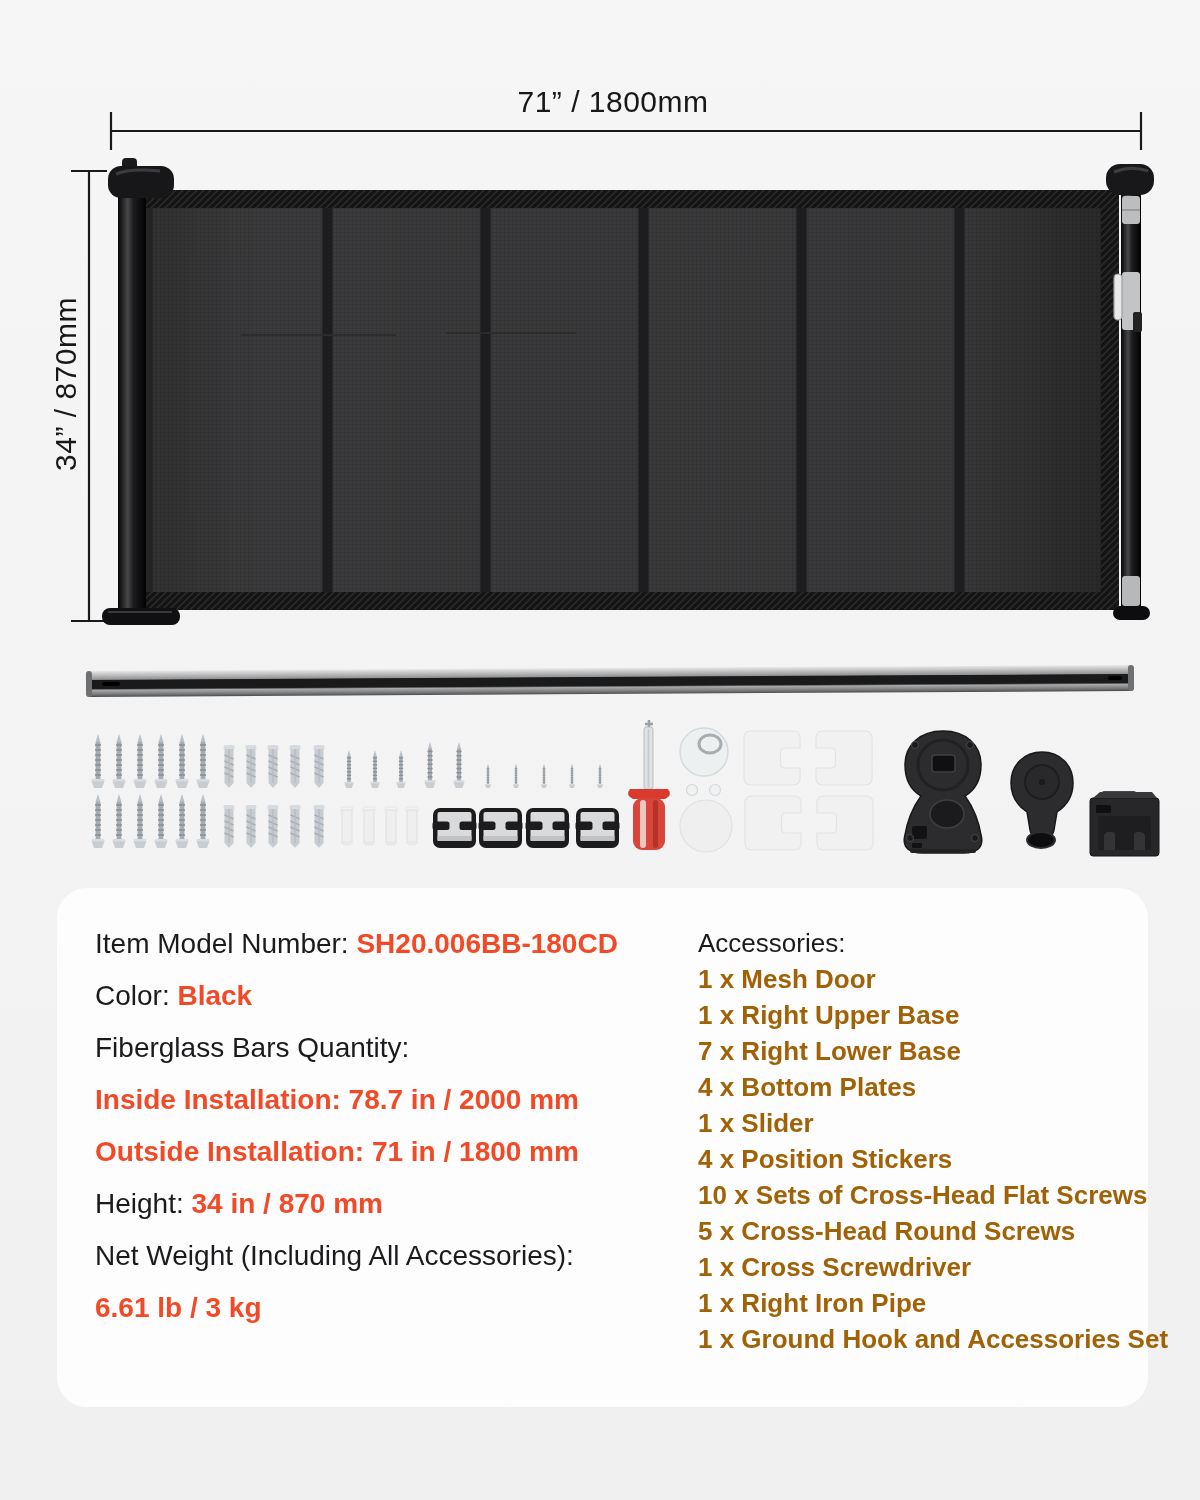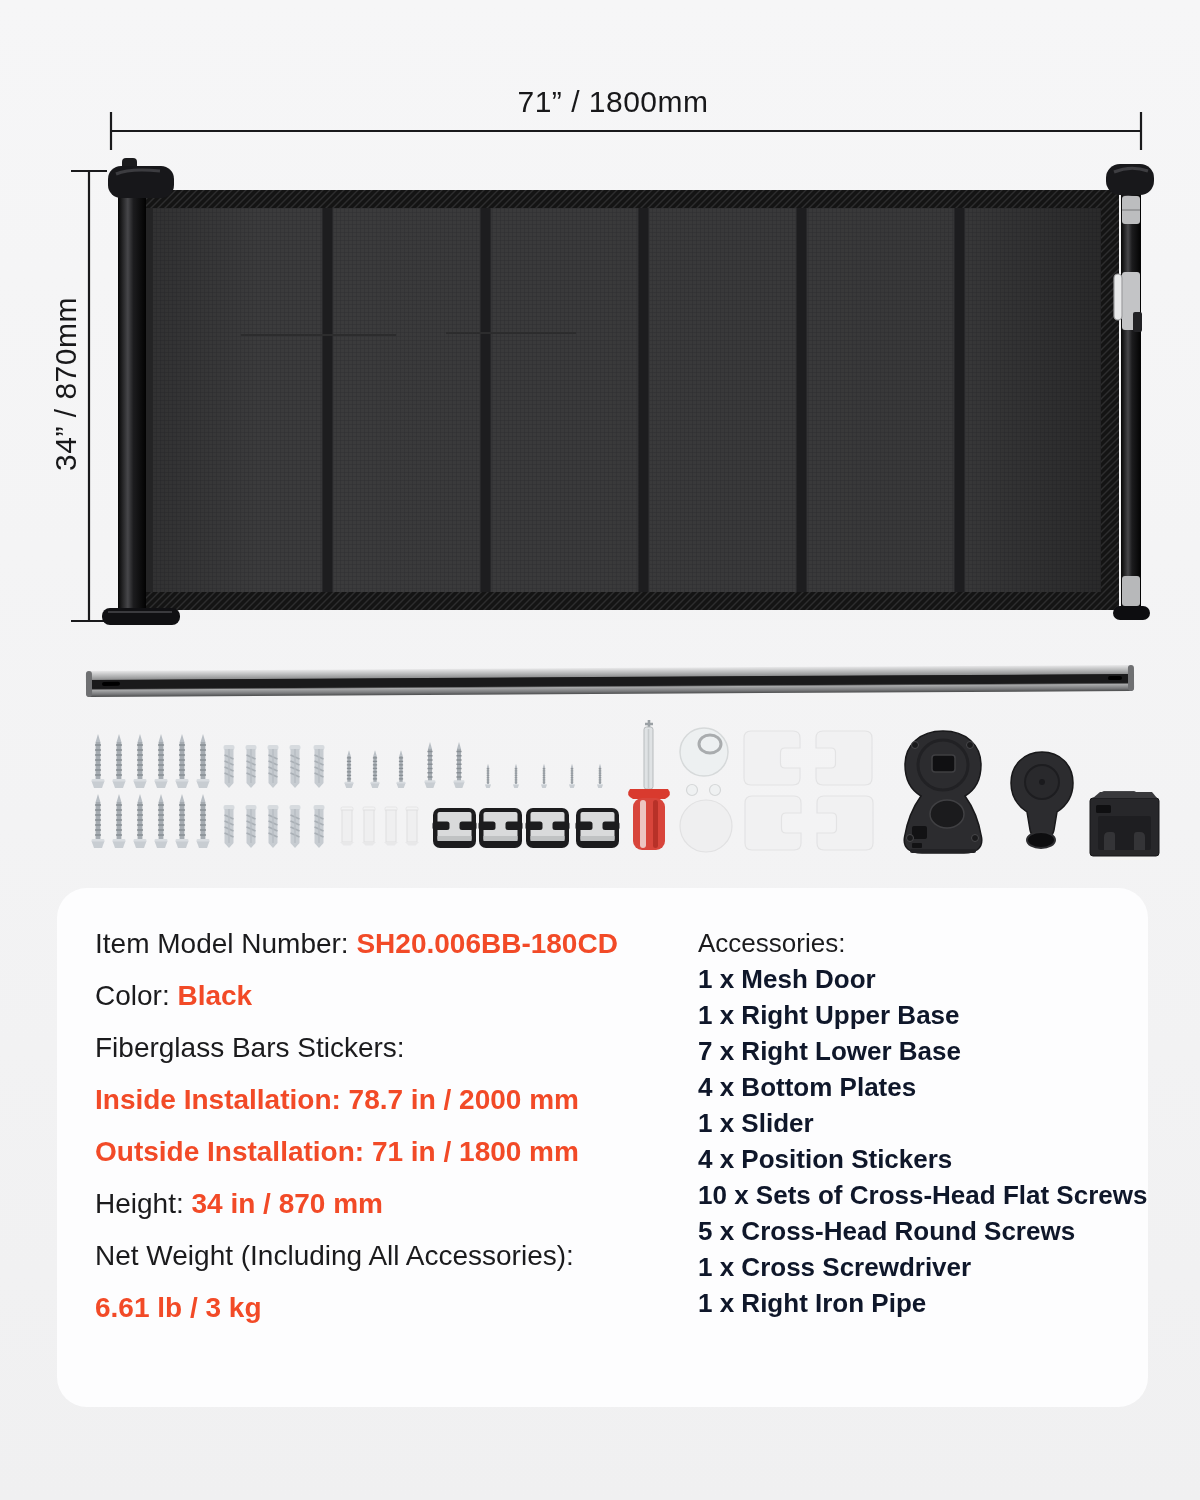--- a/index.html
+++ b/index.html
@@ -22,21 +22,21 @@
     position:absolute;left:57px;top:888px;width:1091px;height:519px;
     background:#fdfdfe;border-radius:30px;box-sizing:border-box;
     padding:30px 26px 0 38px;display:flex;
   }
   .col-left{width:560px;flex:0 0 560px;}
   .spec-row{font-size:28px;line-height:52px;color:#1b1b1d;white-space:nowrap;}
   .t-black{color:#1b1b1d;font-weight:400;}
   .t-orange{color:#f24a27;font-weight:700;}
   .col-right{flex:1;padding-top:7px;margin-left:43px;}
   .acc-title{font-size:26px;line-height:36px;color:#1b1b1d;white-space:nowrap;}
-  .acc-item{font-size:26px;line-height:36px;font-weight:700;color:#0f172a;white-space:nowrap;}
+  .acc-item{font-size:26px;line-height:36px;font-weight:700;color:#a16207;white-space:nowrap;}
 </style>
 </head>
 <body>
 
 <div class="page-bg"></div>
 
 <div class="diagram-wrap">
 <svg width="1200" height="880" viewBox="0 0 1200 880">
   <defs>
     <pattern id="mesh" width="4" height="4" patternUnits="userSpaceOnUse">
@@ -267,33 +267,34 @@
 </svg>
 
 <div class="dim-label dim-top">71” / 1800mm</div>
 <div class="dim-label dim-left">34” / 870mm</div>
 </div>
 
 <div class="spec-card">
   <div class="col-left">
     <div class="spec-row"><span class="t-black">Item Model Number: </span><span class="t-orange">SH20.006BB-180CD</span></div>
     <div class="spec-row"><span class="t-black">Color: </span><span class="t-orange">Black</span></div>
-    <div class="spec-row"><span class="t-black">Fiberglass Bars Stickers:</span><span class="t-orange"></span></div>
+    <div class="spec-row"><span class="t-black">Fiberglass Bars Quantity:</span><span class="t-orange"></span></div>
     <div class="spec-row"><span class="t-black"></span><span class="t-orange">Inside Installation: 78.7 in / 2000 mm</span></div>
     <div class="spec-row"><span class="t-black"></span><span class="t-orange">Outside Installation: 71 in / 1800 mm</span></div>
     <div class="spec-row"><span class="t-black">Height: </span><span class="t-orange">34 in / 870 mm</span></div>
     <div class="spec-row"><span class="t-black">Net Weight (Including All Accessories):</span><span class="t-orange"></span></div>
     <div class="spec-row"><span class="t-black"></span><span class="t-orange">6.61 lb / 3 kg</span></div>
   </div>
   <div class="col-right">
     <div class="acc-title">Accessories:</div>
     <div class="acc-item">1 x Mesh Door</div>
     <div class="acc-item">1 x Right Upper Base</div>
     <div class="acc-item">7 x Right Lower Base</div>
     <div class="acc-item">4 x Bottom Plates</div>
     <div class="acc-item">1 x Slider</div>
     <div class="acc-item">4 x Position Stickers</div>
     <div class="acc-item">10 x Sets of Cross-Head Flat Screws</div>
     <div class="acc-item">5 x Cross-Head Round Screws</div>
     <div class="acc-item">1 x Cross Screwdriver</div>
     <div class="acc-item">1 x Right Iron Pipe</div>
+    <div class="acc-item">1 x Ground Hook and Accessories Set</div>
   </div>
 </div>
 
 </body></html>

